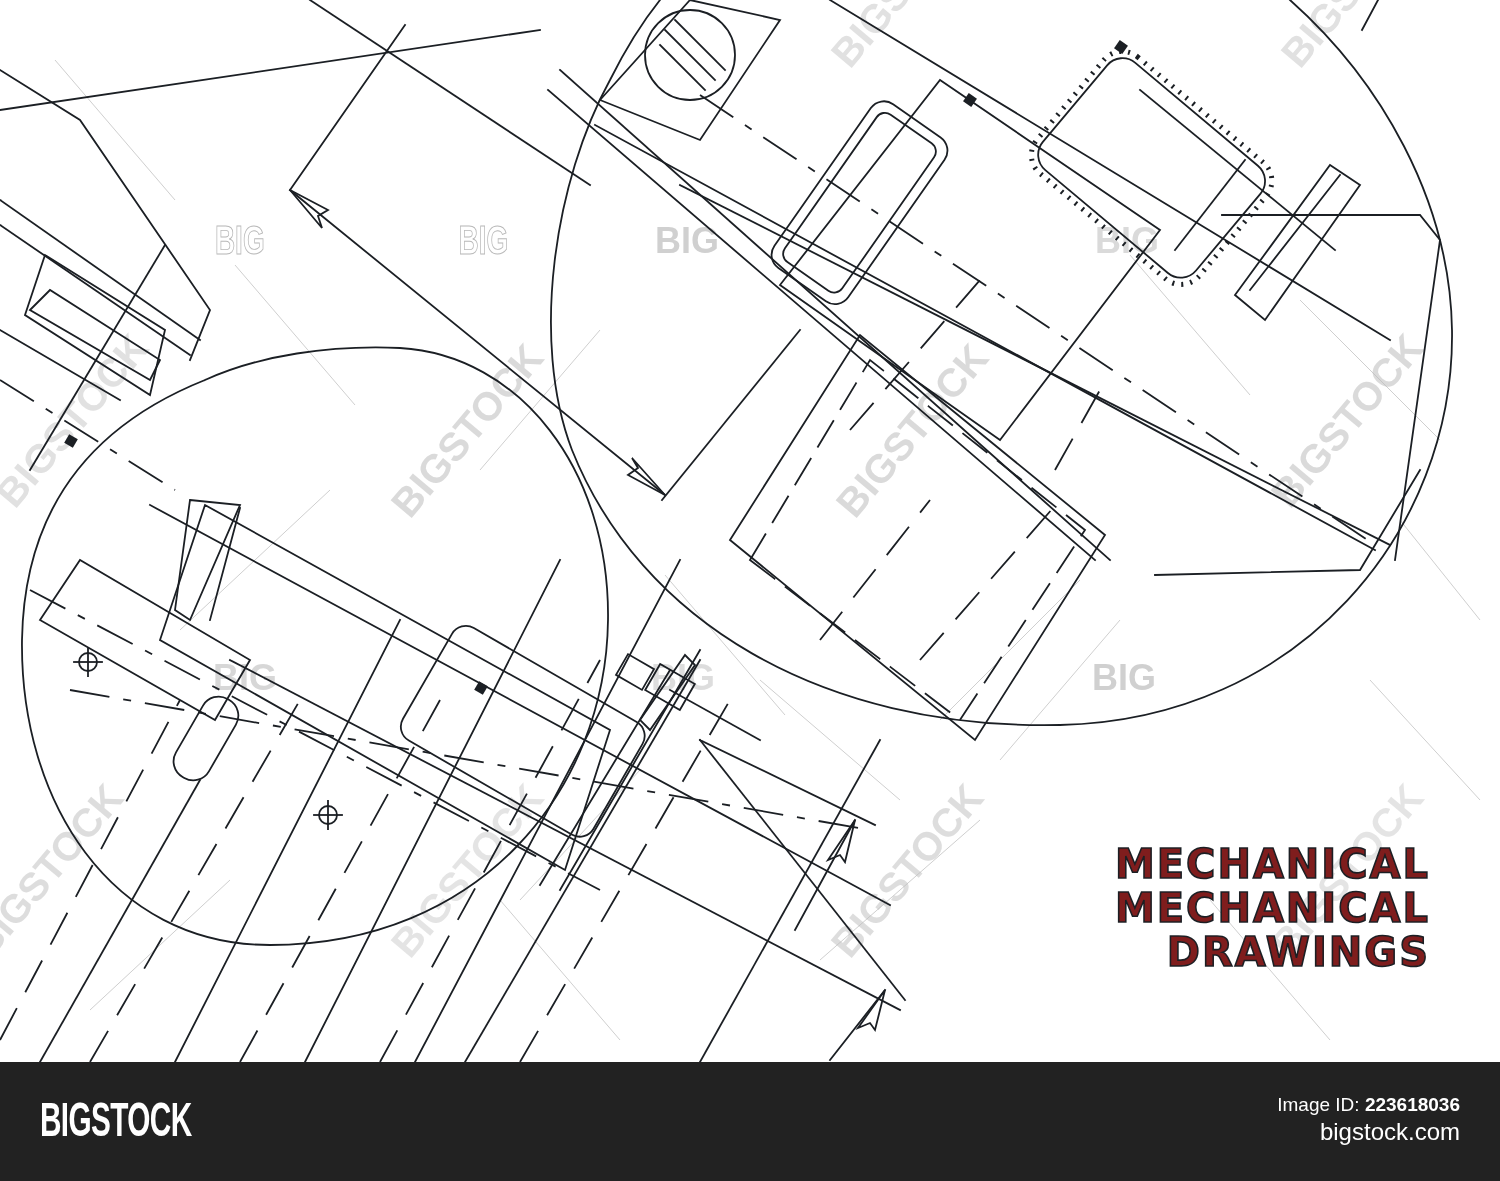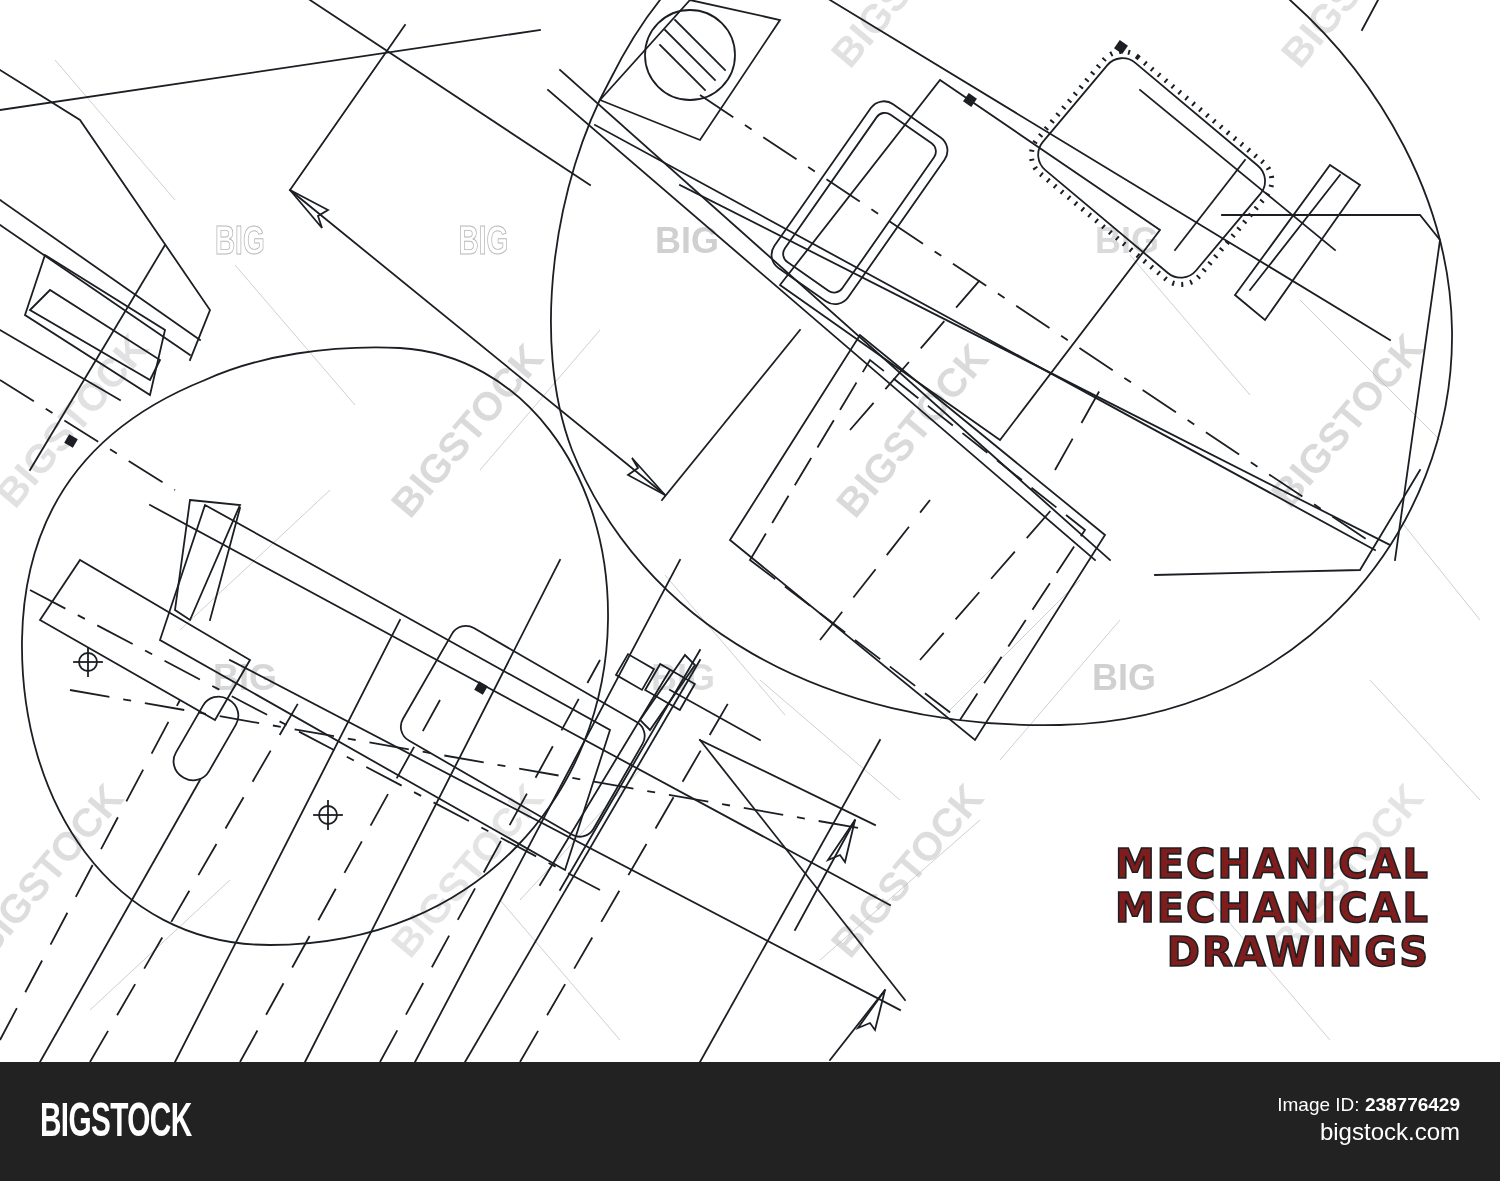--- a/index.html
+++ b/index.html
@@ -198,17 +198,17 @@
     <span class="title-line">MECHANICAL</span>
     <span class="title-line">DRAWINGS</span>
   </div>
 </div>
 
 <div id="footer">
   <div id="footer-logo">BIGSTOCK</div>
   <div id="footer-meta">
     <div id="footer-id-line">
       <span id="footer-id-label">Image ID:</span>
-      <span id="footer-id-value">238776429</span>
+      <span id="footer-id-value">223618036</span>
     </div>
     <span id="footer-site">bigstock.com</span>
   </div>
 </div>
 
 </body></html>

